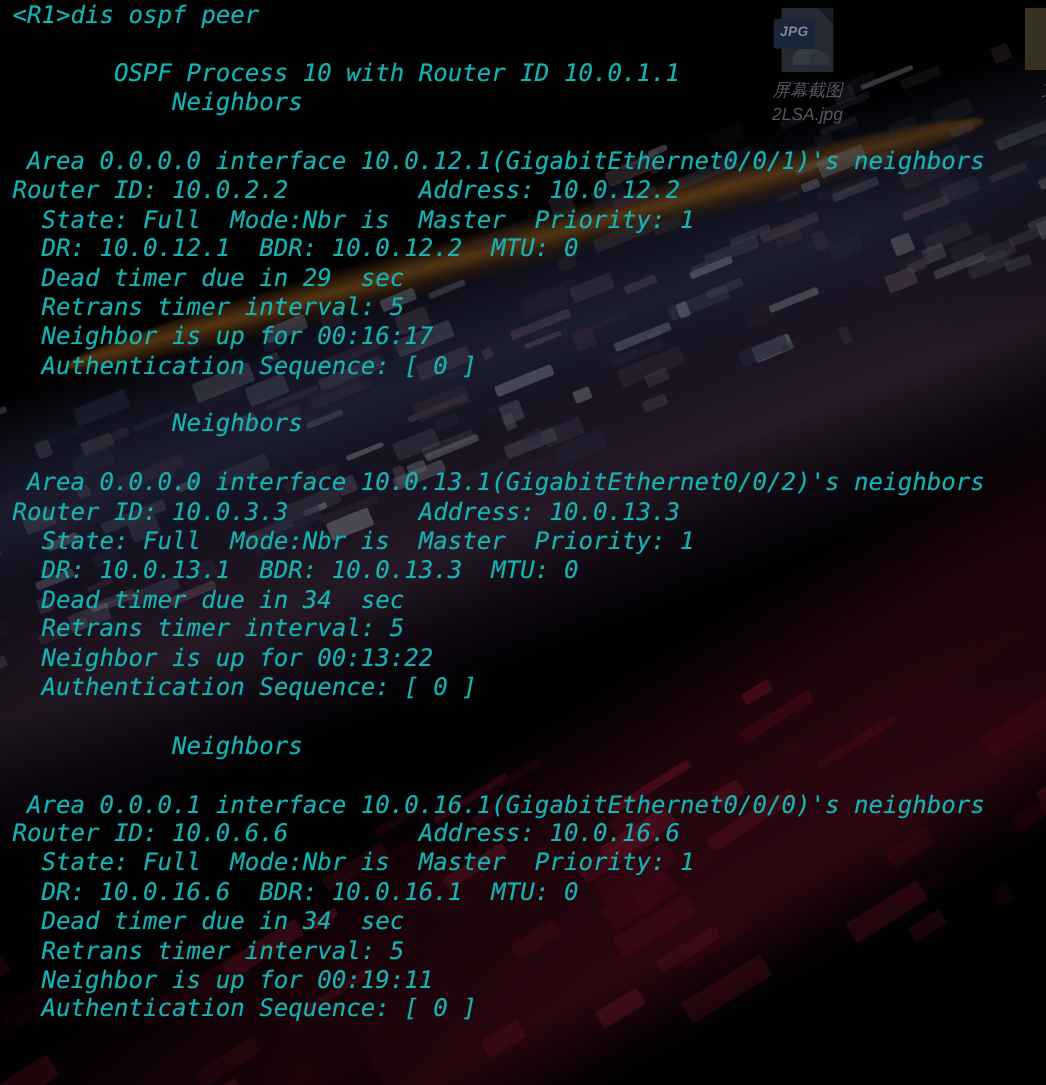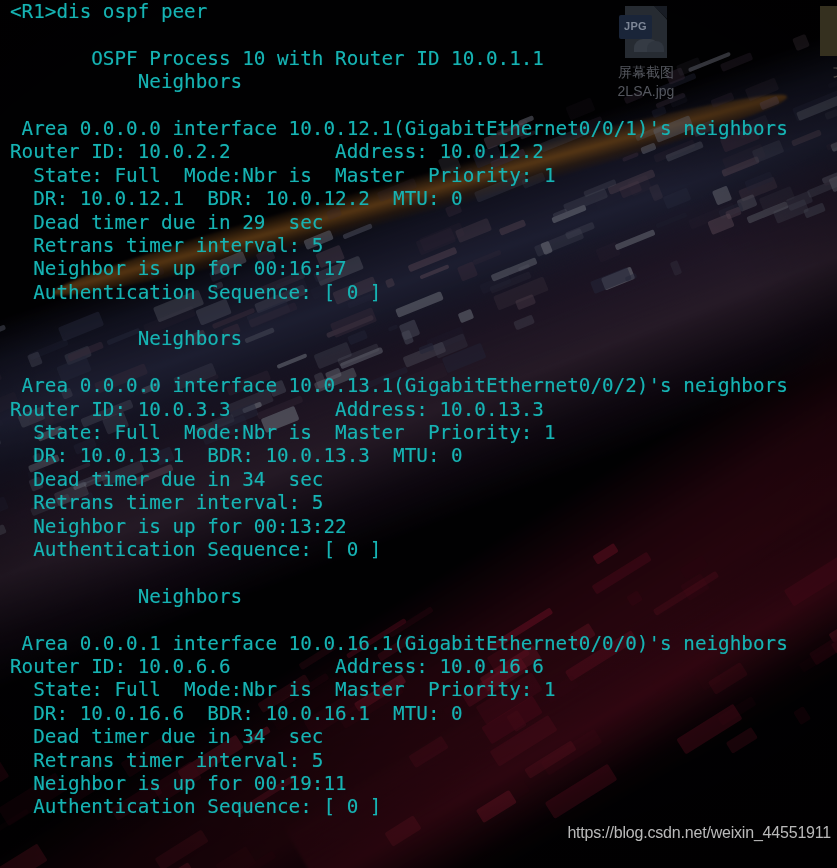--- a/index.html
+++ b/index.html
@@ -13,20 +13,21 @@
     overflow: hidden;
     font-family: "DejaVu Sans Mono", monospace;
   }
 
   #screen {
     position: relative;
     width: 837px;
     height: 868px;
     background: #050406;
     overflow: hidden;
+    font-style: italic;
   }
 
   
   #wallpaper {
     position: absolute;
     inset: 0;
     overflow: hidden;
     background: #030205;
   }
   
@@ -533,14 +534,13 @@
     <div class="desk-label">2LSA.jpg</div>
   </div>
 
   <div class="desk-icon-edge" style="left:800px; top:2px;">
     <div class="doc-glyph"></div>
     <div>文</div>
   </div>
 
   <div id="terminal"><div class="tline">&lt;R1&gt;dis ospf peer</div><div class="tline blank">&nbsp;</div><div class="tline">       OSPF Process 10 with Router ID 10.0.1.1</div><div class="tline">           Neighbors</div><div class="tline blank">&nbsp;</div><div class="tline"> Area 0.0.0.0 interface 10.0.12.1(GigabitEthernet0/0/1)'s neighbors</div><div class="tline">Router ID: 10.0.2.2         Address: 10.0.12.2</div><div class="tline">  State: Full  Mode:Nbr is  Master  Priority: 1</div><div class="tline">  DR: 10.0.12.1  BDR: 10.0.12.2  MTU: 0</div><div class="tline">  Dead timer due in 29  sec</div><div class="tline">  Retrans timer interval: 5</div><div class="tline">  Neighbor is up for 00:16:17</div><div class="tline">  Authentication Sequence: [ 0 ]</div><div class="tline blank">&nbsp;</div><div class="tline">           Neighbors</div><div class="tline blank">&nbsp;</div><div class="tline"> Area 0.0.0.0 interface 10.0.13.1(GigabitEthernet0/0/2)'s neighbors</div><div class="tline">Router ID: 10.0.3.3         Address: 10.0.13.3</div><div class="tline">  State: Full  Mode:Nbr is  Master  Priority: 1</div><div class="tline">  DR: 10.0.13.1  BDR: 10.0.13.3  MTU: 0</div><div class="tline">  Dead timer due in 34  sec</div><div class="tline">  Retrans timer interval: 5</div><div class="tline">  Neighbor is up for 00:13:22</div><div class="tline">  Authentication Sequence: [ 0 ]</div><div class="tline blank">&nbsp;</div><div class="tline">           Neighbors</div><div class="tline blank">&nbsp;</div><div class="tline"> Area 0.0.0.1 interface 10.0.16.1(GigabitEthernet0/0/0)'s neighbors</div><div class="tline">Router ID: 10.0.6.6         Address: 10.0.16.6</div><div class="tline">  State: Full  Mode:Nbr is  Master  Priority: 1</div><div class="tline">  DR: 10.0.16.6  BDR: 10.0.16.1  MTU: 0</div><div class="tline">  Dead timer due in 34  sec</div><div class="tline">  Retrans timer interval: 5</div><div class="tline">  Neighbor is up for 00:19:11</div><div class="tline">  Authentication Sequence: [ 0 ]</div><div class="tline blank">&nbsp;</div><div class="tline blank">&nbsp;</div><div class="tline">&lt;R1&gt;</div></div>
 
-  <div id="watermark">https://blog.csdn.net/weixin_44551911</div>
 </div>
 
 </body></html>

